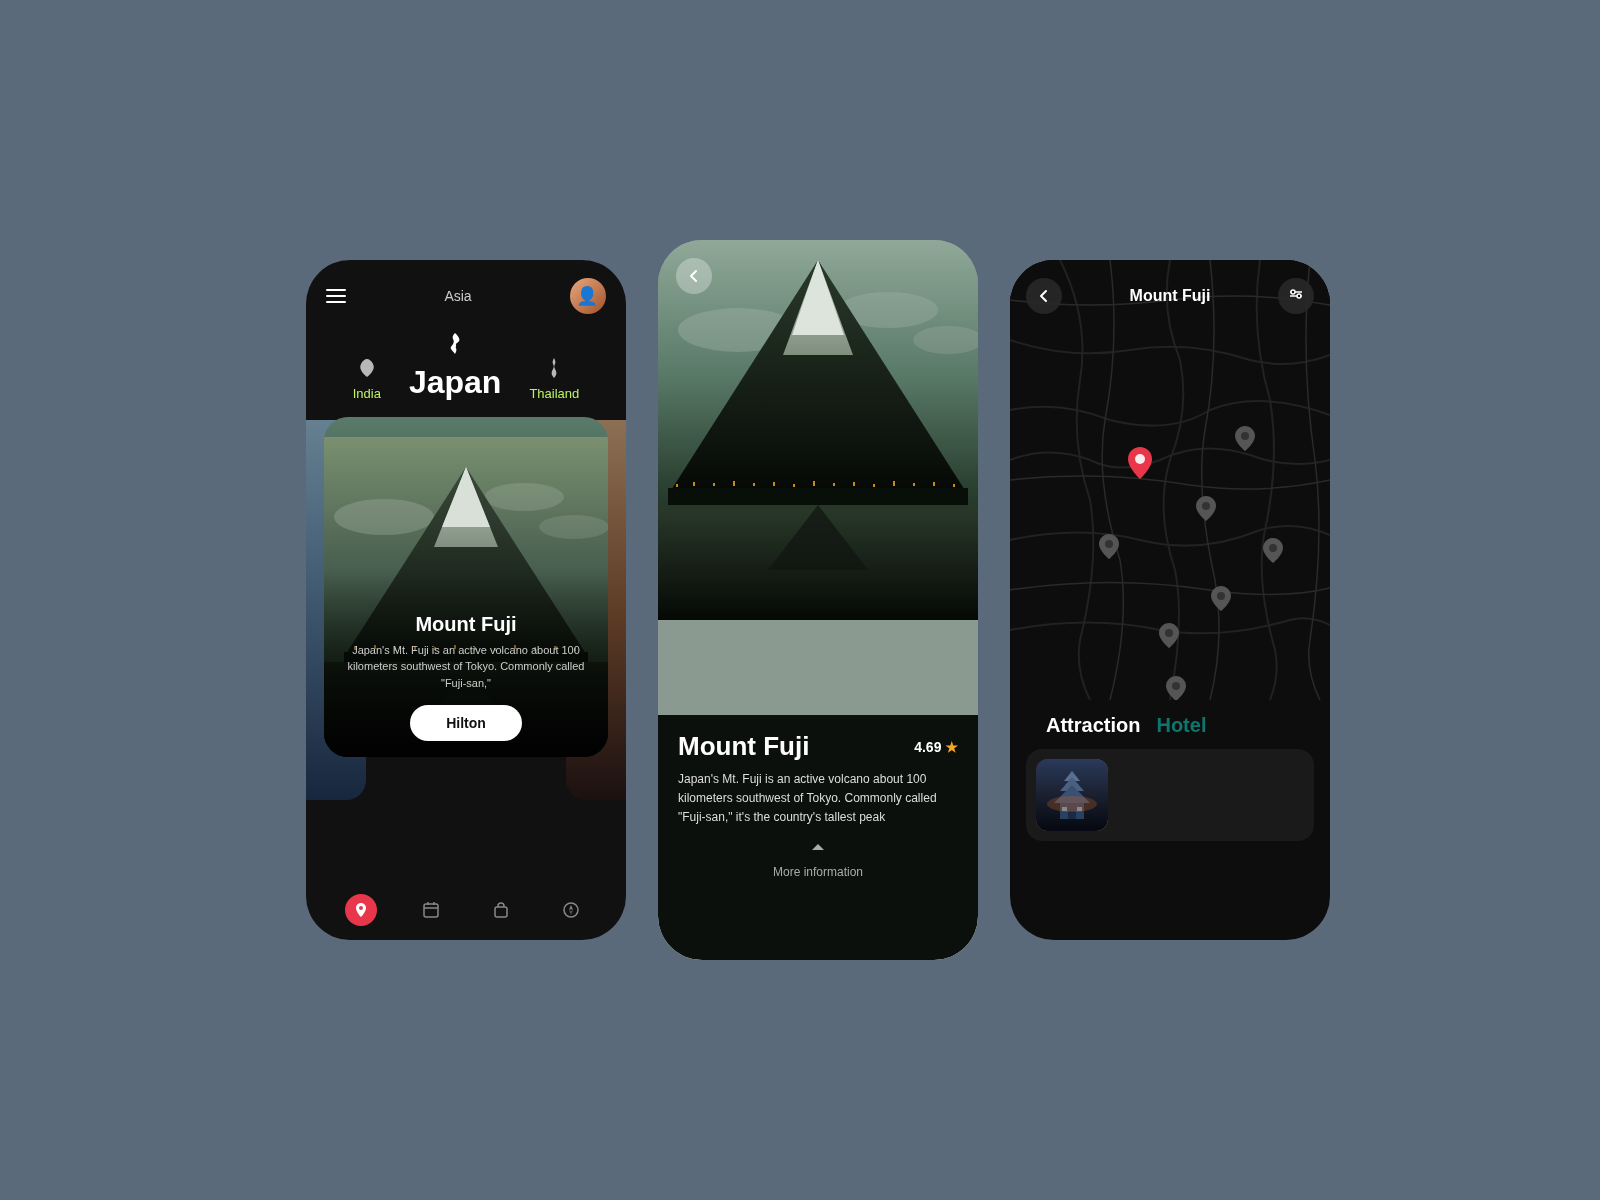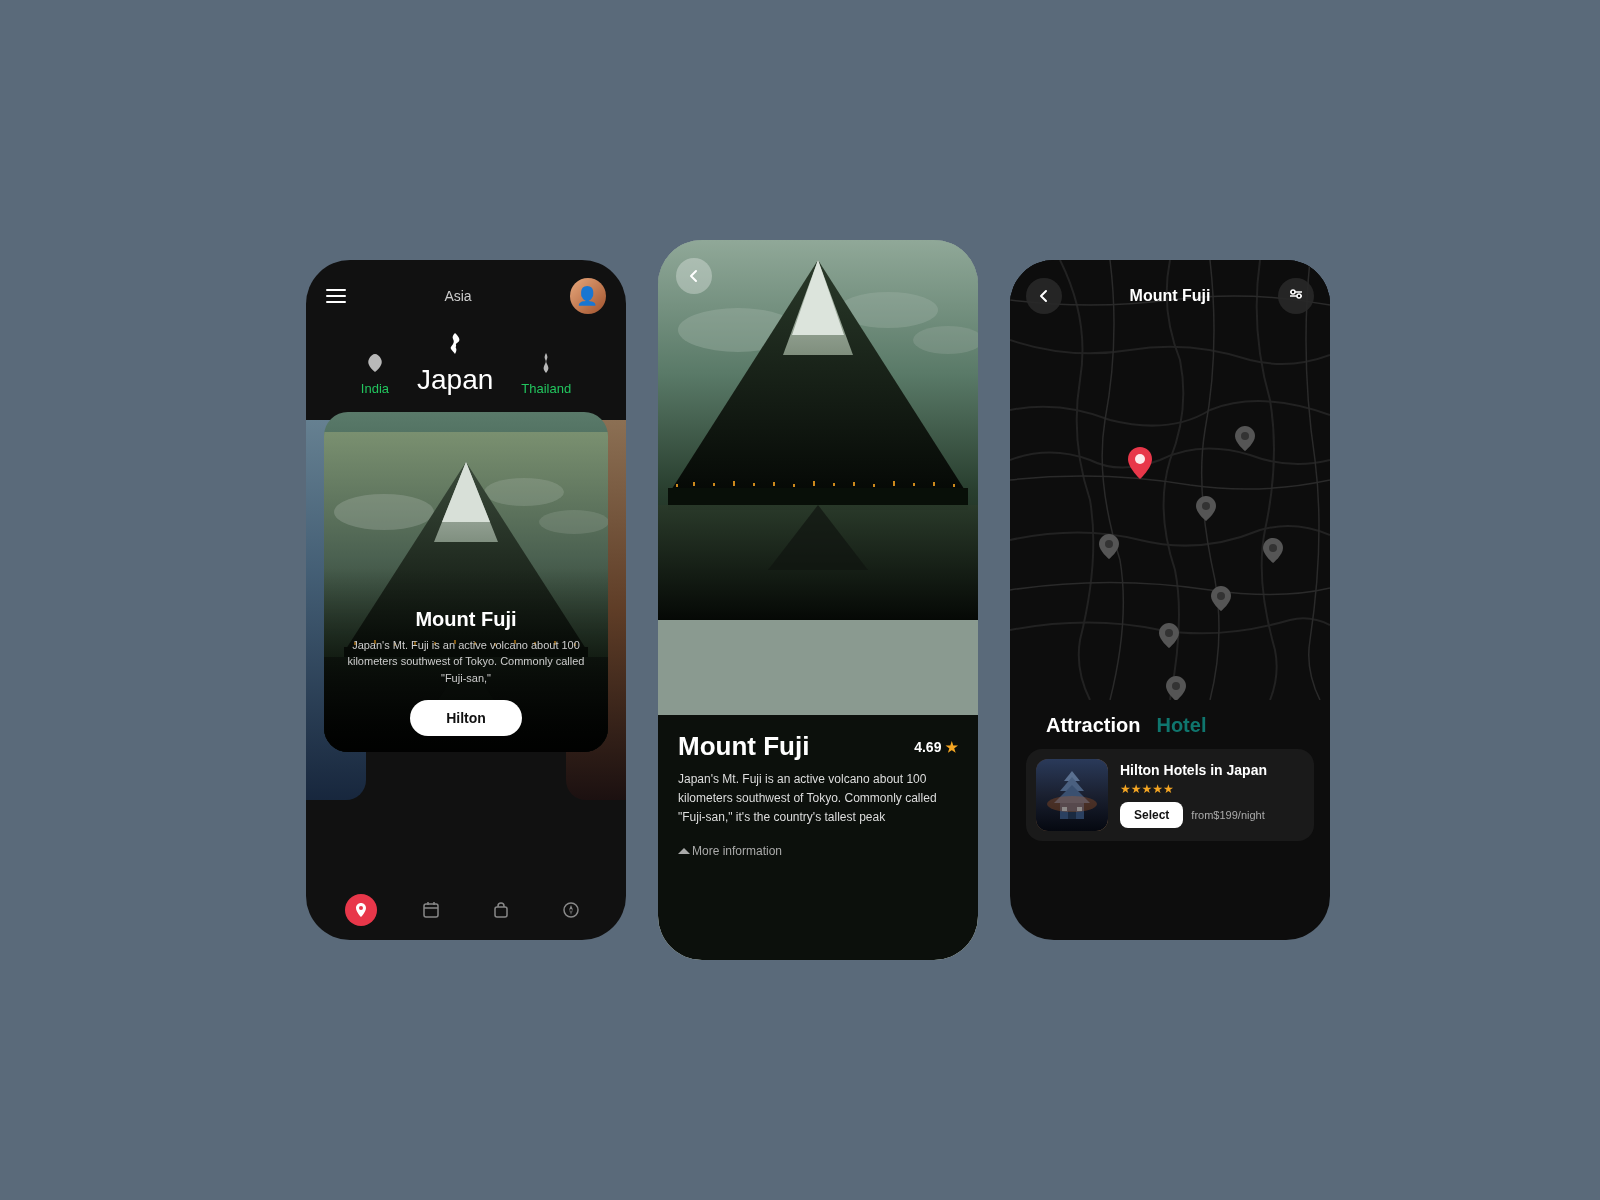--- a/index.html
+++ b/index.html
@@ -94,27 +94,27 @@
       cursor: pointer;
     }
     .country-item .icon-shape {
       width: 24px;
       height: 28px;
       display: flex;
       align-items: center;
       justify-content: center;
     }
     .country-item.active .country-name {
-      font-size: 28px;
-      font-weight: 400;
+      font-size: 32px;
+      font-weight: 700;
       color: #fff;
     }
     .country-item:not(.active) .country-name {
       font-size: 13px;
-      color: #22c55e;
+      color: #bef264;
     }
 
     
     .main-card {
       margin: 4px 18px;
       border-radius: 24px;
       overflow: hidden;
       position: relative;
       height: 340px;
     }
@@ -277,23 +277,23 @@
       align-items: center;
       justify-content: center;
       gap: 8px;
     }
     .p2-more {
       text-align: center;
       color: #aaa;
       font-size: 12px;
       margin-top: 12px;
       display: flex;
-      flex-direction: row;
-      align-items: center;
-      gap: 2px;
+      flex-direction: column;
+      align-items: center;
+      gap: 15px;
     }
     .chevron-up {
       width: 0;
       height: 0;
       border-left: 6px solid transparent;
       border-right: 6px solid transparent;
       border-bottom: 6px solid #aaa;
     }
 
     
@@ -776,25 +776,17 @@
 
               <rect x="32" y="52" width="8" height="8" fill="#1a2a40"></rect>
 
               <rect x="26" y="48" width="5" height="4" fill="#8ab0c8" opacity="0.8"></rect>
               <rect x="41" y="48" width="5" height="4" fill="#8ab0c8" opacity="0.8"></rect>
             </g>
 
             <ellipse cx="36" cy="45" rx="25" ry="8" fill="#c06020" opacity="0.3"></ellipse>
           </svg>
         </div>
-        <div class="hotel-info">
-          <div class="hotel-name">Hilton Hotels in Japan</div>
-          <div class="hotel-stars">★★★★★</div>
-          <div class="hotel-actions">
-            <button class="select-btn">Select</button>
-            <span class="hotel-price">from$199/night</span>
-          </div>
-        </div>
       </div>
     </div>
   </div>
 
 </div>
 
 </body></html>

